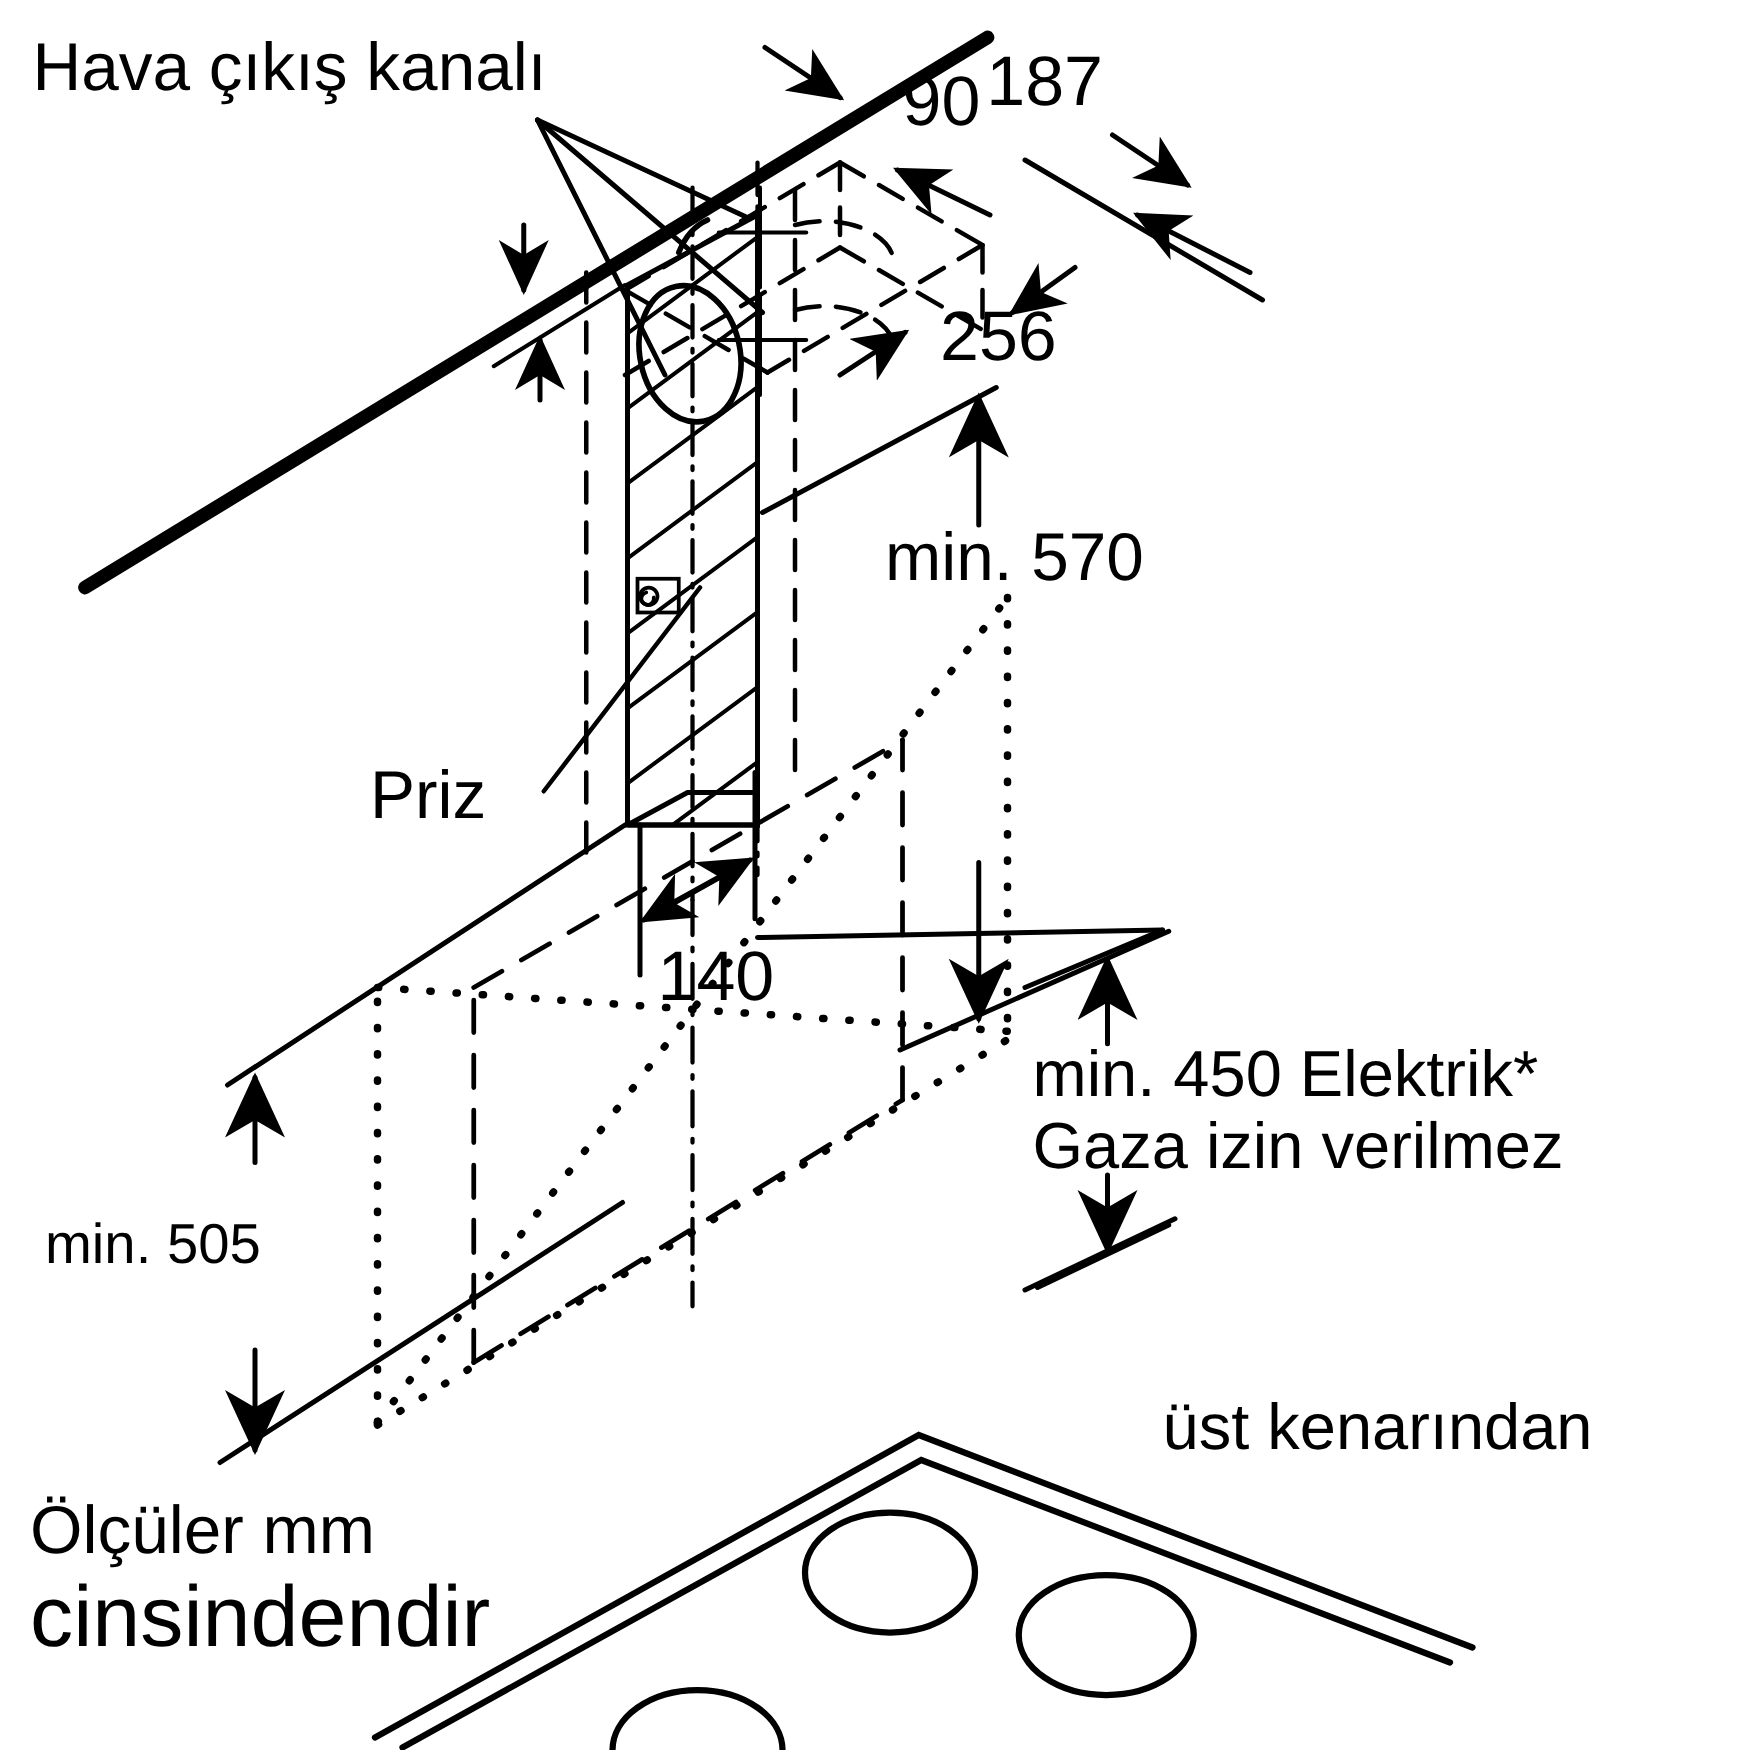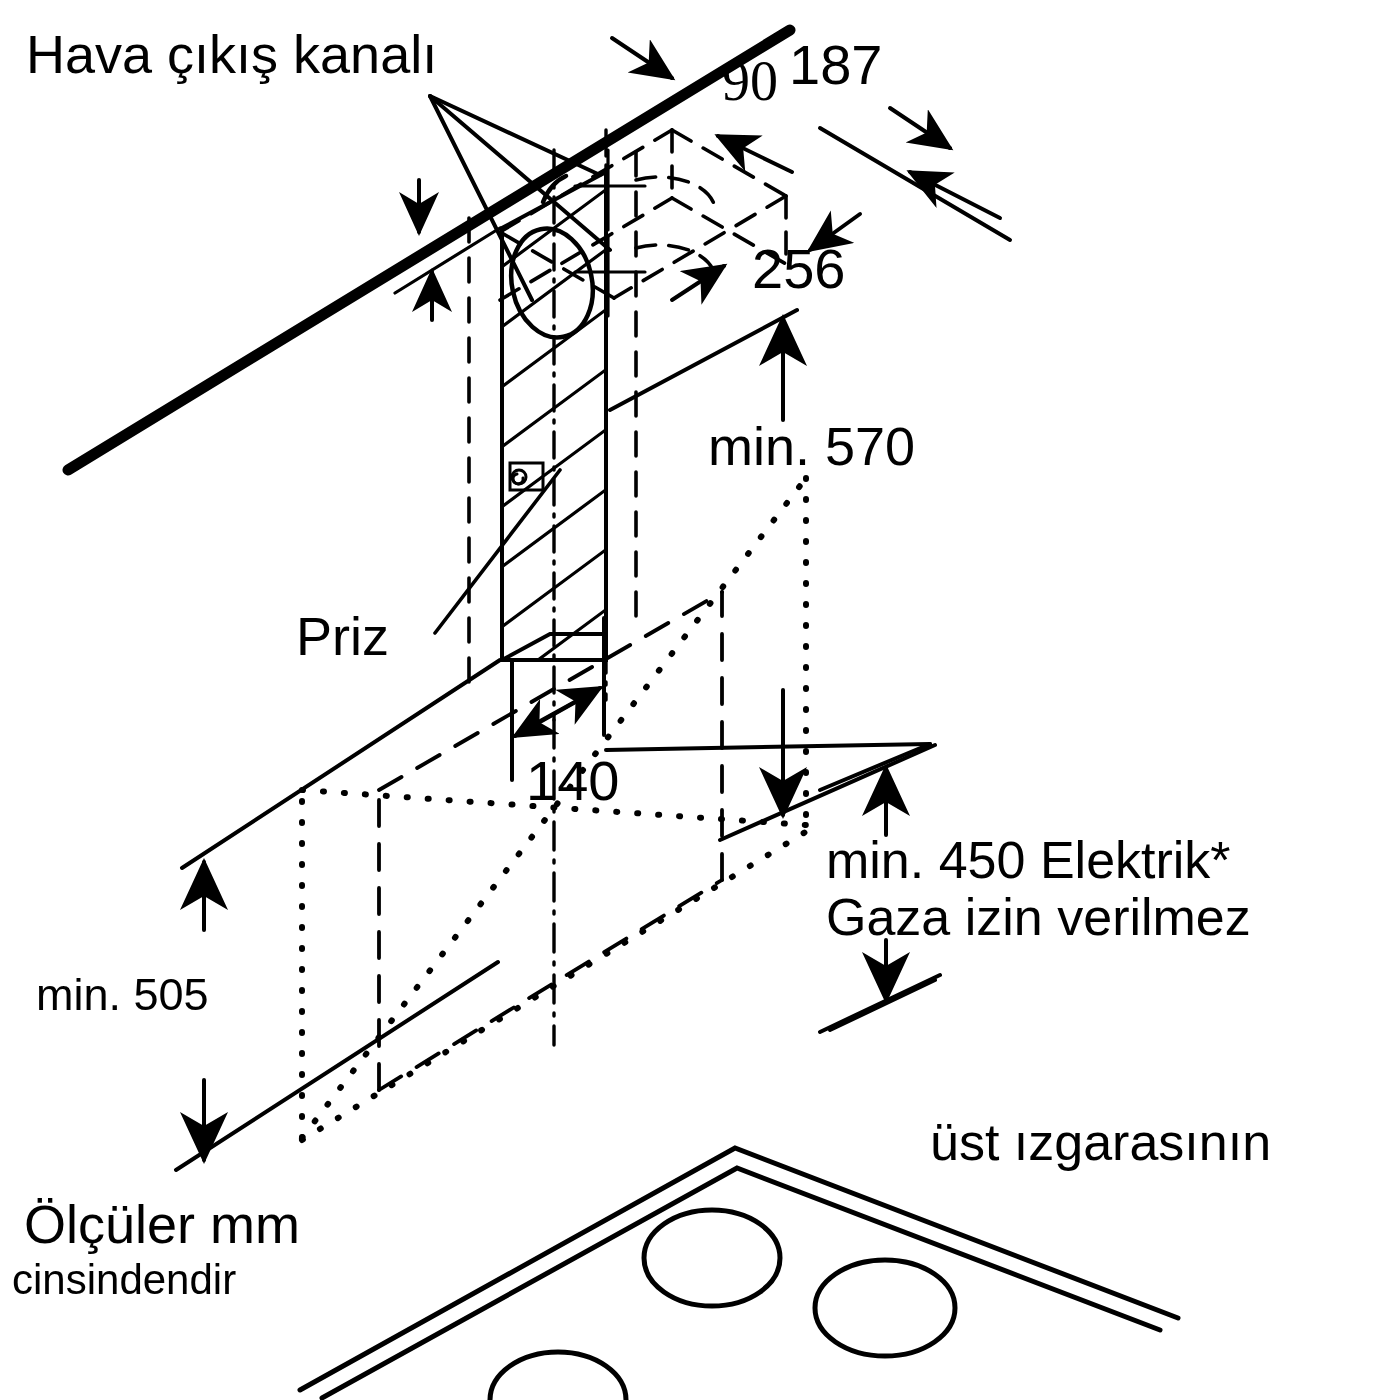--- a/index.html
+++ b/index.html
@@ -201,35 +201,35 @@
         <ellipse cx="885" cy="1308" rx="70" ry="48"></ellipse>
         <path d="M490,1400 a68,48 0 0 1 136,0"></path>
       </g>
 
     </g>
   </svg>
 
   <div class="lbl big" style="left:26px; top:26px;">Hava çıkış kanalı</div>
 
 
-  <div class="lbl dim" style="left:722px; top:52px; font-size:56px;font-family:Liberation Serif, serif;">90</div>
+  <div class="lbl dim" style="left:722px; top:52px; font-size:56px;">90</div>
 
   <div class="lbl dim" style="left:789px; top:36px; font-size:56px;">187</div>
 
   <div class="lbl dim" style="left:752px; top:240px; font-size:56px;">256</div>
 
   <div class="lbl dim" style="left:708px; top:418px; font-size:54px;">min. 570</div>
 
   <div class="lbl dim" style="left:296px; top:608px; font-size:54px;">Priz</div>
 
   <div class="lbl dim" style="left:526px; top:752px; font-size:56px;">140</div>
 
   <div class="lbl dim" style="left:36px; top:972px; font-size:45px;">min. 505</div>
 
   <div class="lbl note" style="left:826px; top:833px; font-size:52px;">min. 450 Elektrik*</div>
   <div class="lbl note" style="left:826px; top:890px; font-size:52px;">Gaza izin verilmez</div>
 
-  <div class="lbl note" style="left:930px; top:1115px; font-size:52px;">üst ızgarasının</div>
+  <div class="lbl note" style="left:930px; top:1115px; font-size:52px;">üst kenarından</div>
 
   <div class="lbl note" style="left:24px; top:1196px; font-size:54px;">Ölçüler mm</div>
-  <div class="lbl note" style="left:12px; top:1258px; font-size:42px;">cinsindendir</div>
+  <div class="lbl note" style="left:24px; top:1258px; font-size:69px;">cinsindendir</div>
 
 </div>
 
 </body></html>

